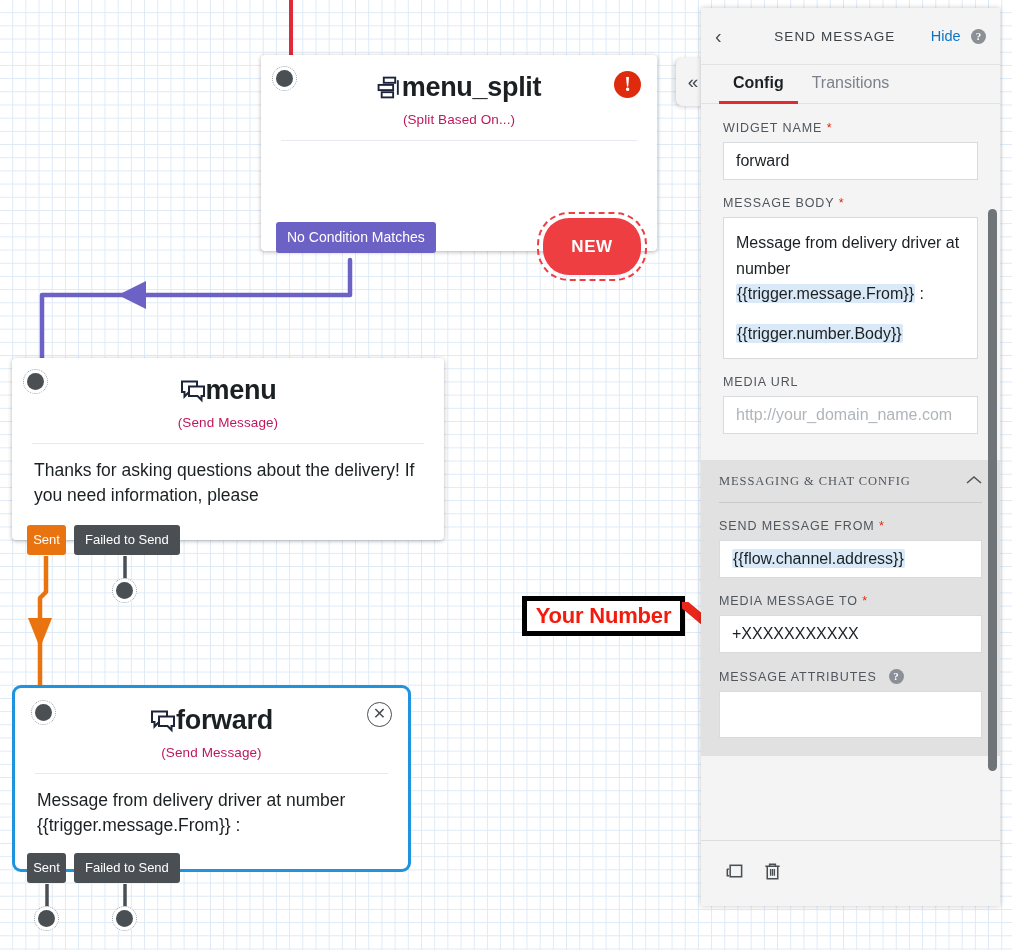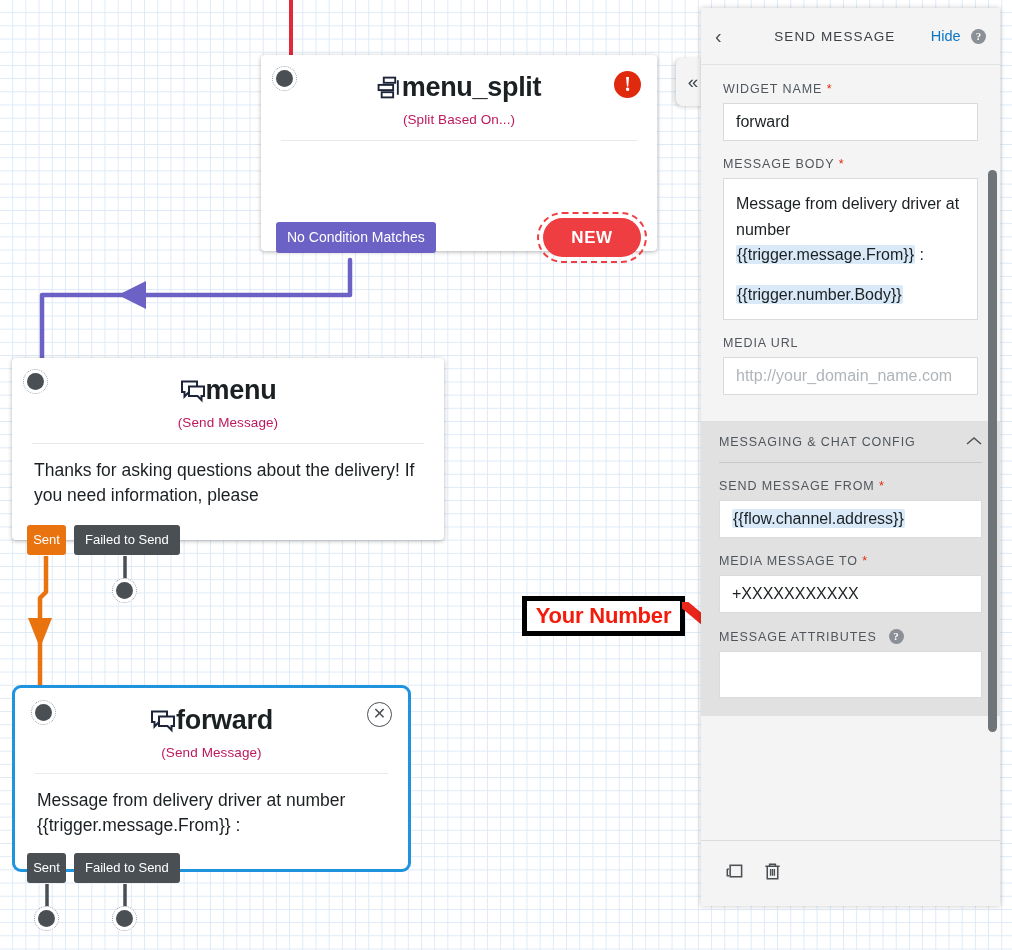--- a/index.html
+++ b/index.html
@@ -188,20 +188,21 @@
     background:#e1e1e1;
     margin:12px 0 0 0;
     padding:14px 18px 18px 18px;
   }
   .section-head {
     display:flex; align-items:center; justify-content:space-between;
     font-size:12.5px; color:#50565c; letter-spacing:.9px;
     padding-bottom:13px;
     border-bottom:1px solid #c9c9c9;
     cursor:pointer;
+    font-family:Liberation Serif, serif;
   }
   .section .fld-label { margin-top:16px; }
 
   .panel-footer {
     flex:0 0 66px; height:66px;
     border-top:1px solid #dcdcdc;
     display:flex; align-items:center; justify-content:space-between;
     padding:0 22px;
     background:#f4f4f4;
   }
@@ -277,21 +278,21 @@
         </svg>
       </span>
       <span>menu_split</span>
     </div>
     <div class="card-sub">(Split Based On...)</div>
     <div class="card-divider"></div>
   </div>
 
   <div class="pill purple" style="left:276px; top:222px;">No Condition Matches</div>
 
-  <div class="new-btn" style="left:543px; top:218px; width:98px; height:39px;">NEW</div>
+  <div class="new-btn" style="left:543px; top:218px; width:98px; height:57px;">NEW</div>
 
   <div class="card" style="left:12px; top:358px; width:432px; height:182px;">
     <div class="in-dot"></div>
     <div class="card-title">
       <span style="display:inline-flex;">
         <svg width="26" height="24" viewBox="0 0 26 24">
           <path d="M2 2.5 H17 V13 H9 L4.5 17.5 V13 H2 Z" fill="#fff" stroke="#1b2438" stroke-width="2"></path>
           <path d="M9 7.5 H24 V17 H21.5 V21 L17.5 17 H9 Z" fill="#fff" stroke="#1b2438" stroke-width="2"></path>
         </svg>
       </span>
@@ -340,20 +341,24 @@
 
   <div class="panel-header">
     <span class="back-arrow">‹</span>
     <span class="panel-title">SEND MESSAGE</span>
     <span>
       <span class="hide-link">Hide</span>
       <span class="help-ico">?</span>
     </span>
   </div>
 
+  <div class="tabs">
+    <div class="tab active">Config</div>
+    <div class="tab">Transitions</div>
+  </div>
 
   <div class="panel-scroll">
     <div class="panel-inner">
 
       <div class="fld-label">
         <span>WIDGET NAME</span>
         <span class="req">*</span>
       </div>
       <div class="textbox">forward</div>
 

